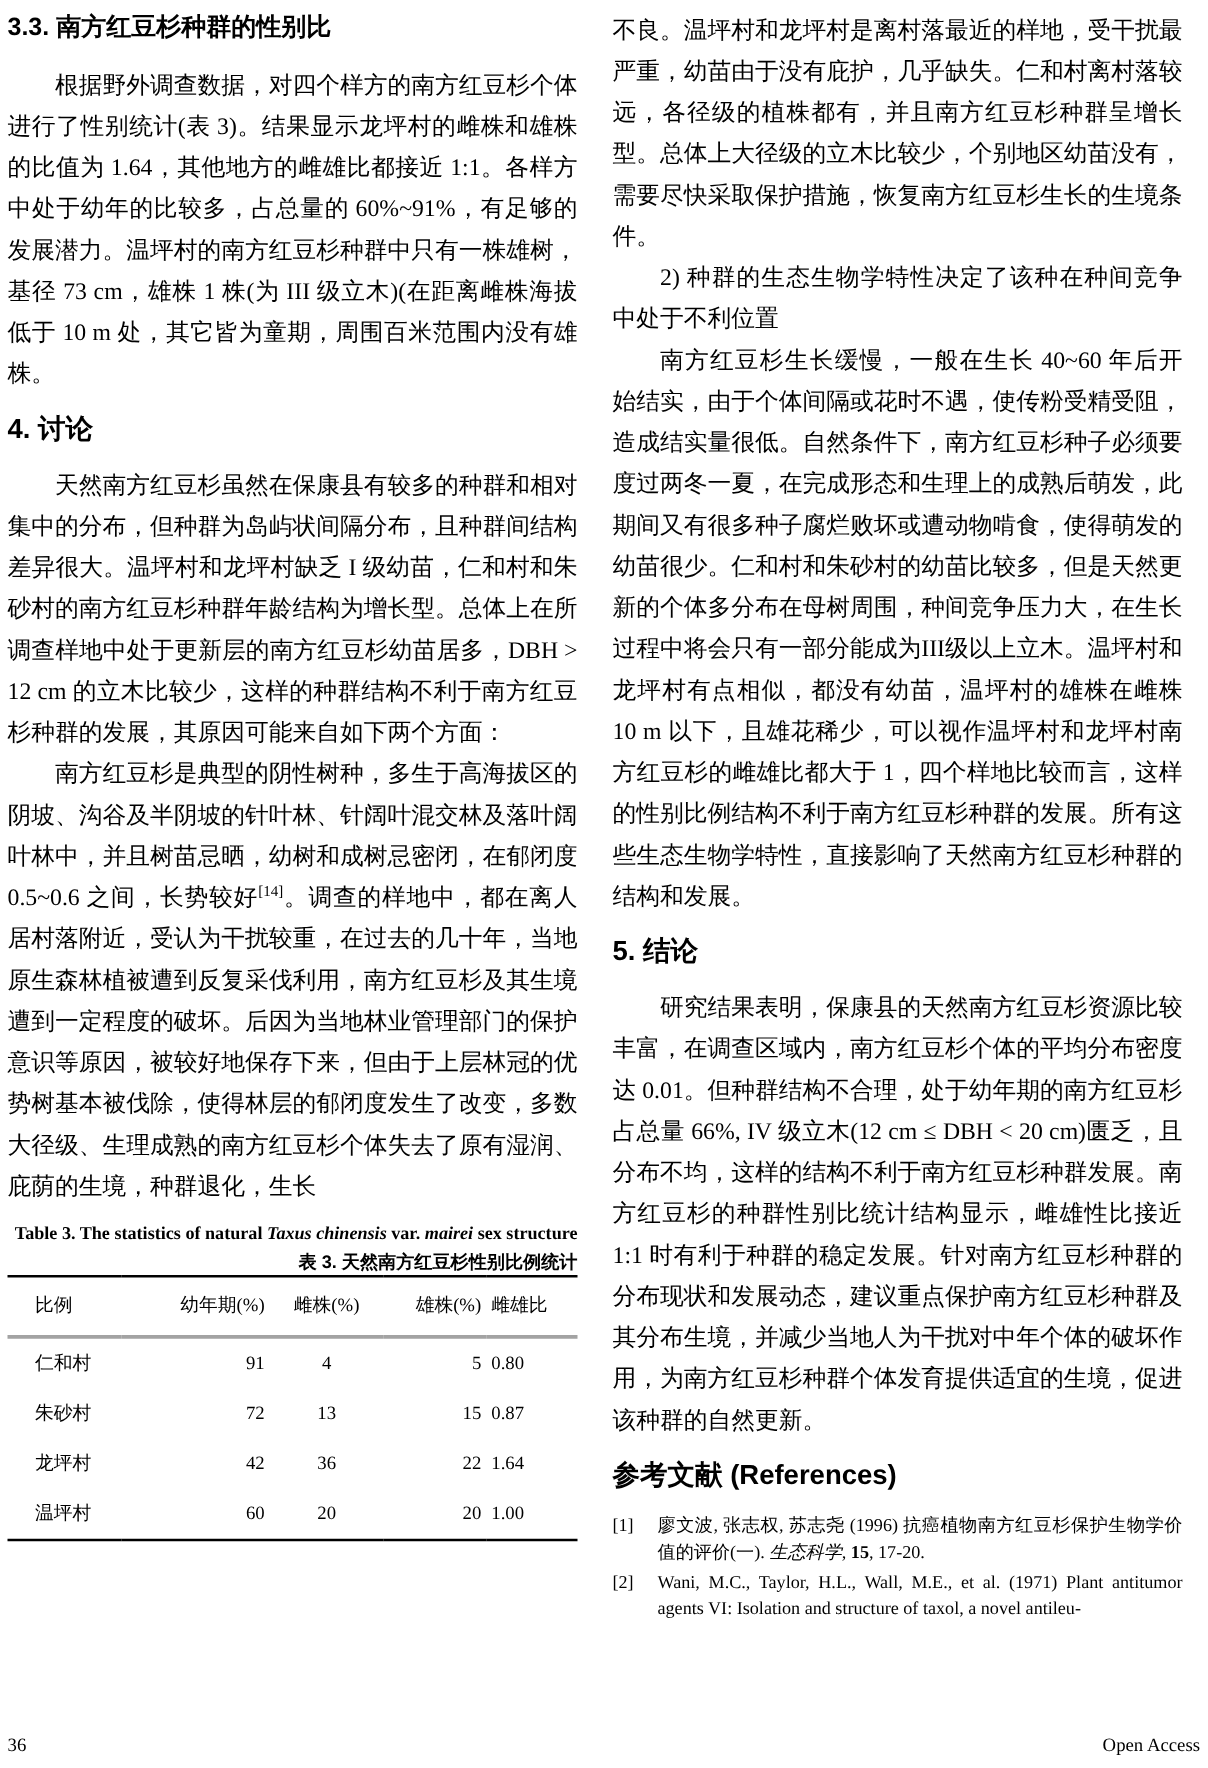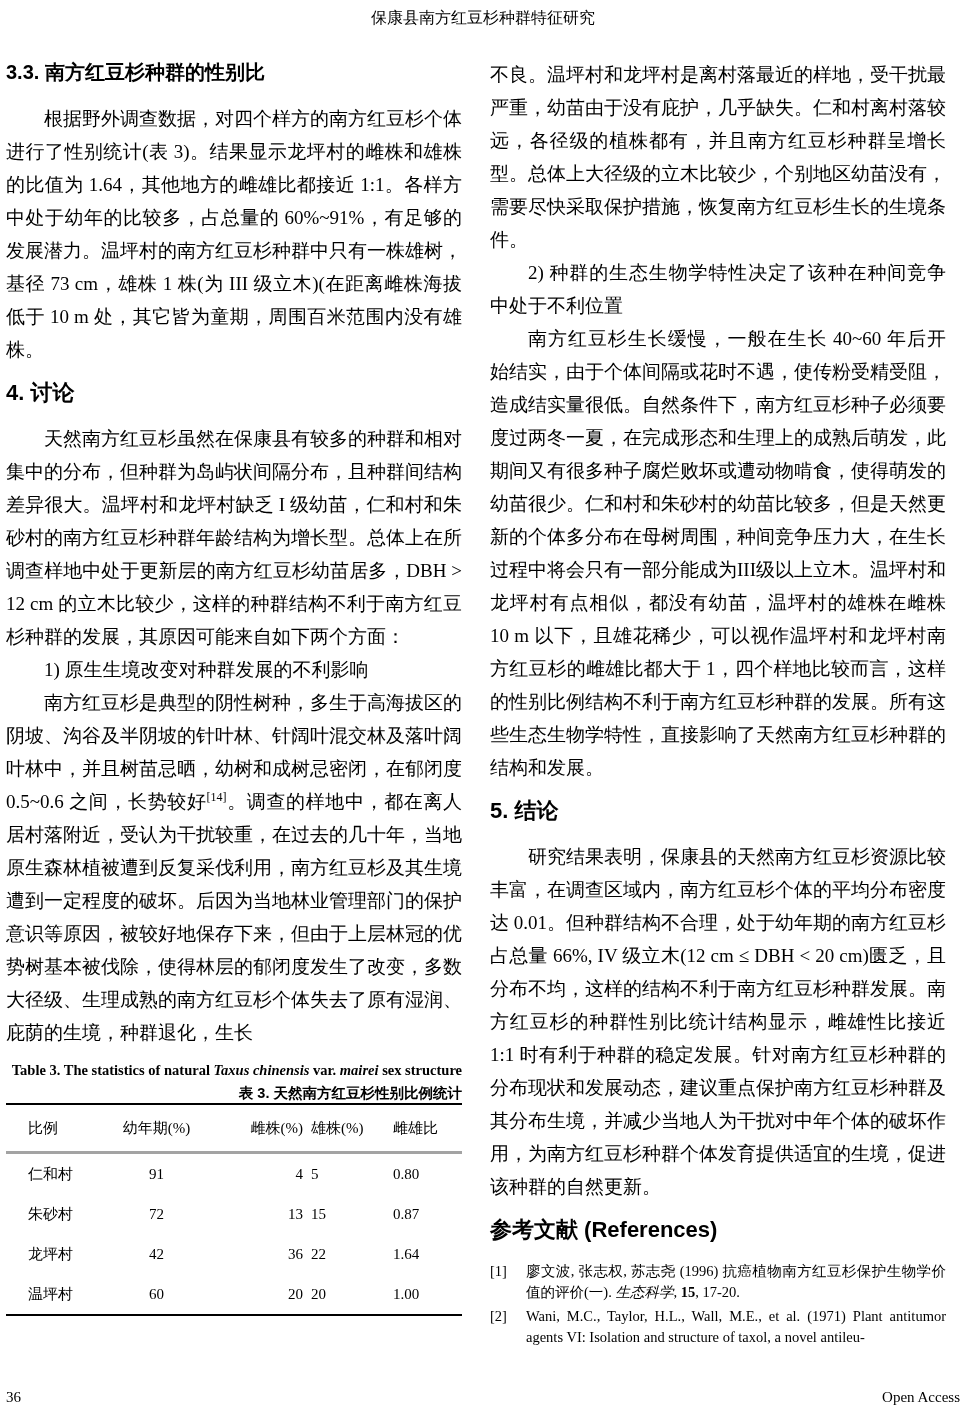--- a/index.html
+++ b/index.html
@@ -48,54 +48,50 @@
     text-align: right; margin-top: 3px; 
   }
   table.data-table {
     width: 100%; border-collapse: collapse;
     border-top: 2px solid #000; border-bottom: 2px solid #000;
     font-size: 15px; line-height: 18px;
   }
   table.data-table thead th { border-bottom: 3px solid #a3a3a3; font-weight: normal; padding: 14px 4px; }
   table.data-table td { padding: 11px 4px; }
   .c0 { text-align: left; width: 20%; padding-left: 22px !important; }
-  .c1 { text-align: center; width: 26%; }
-  .c2 { text-align: right; width: 20%; }
-  .c3 { text-align: left; width: 18%; }
+  .c1 { text-align: right; width: 26%; }
+  .c2 { text-align: center; width: 20%; }
+  .c3 { text-align: right; width: 18%; }
   .c4 { text-align: left; width: 16%; }
 
   .references { font-size: 14.5px; line-height: 21px; }
   .ref { display: flex; margin-bottom: 3px; }
   .ref-label { flex: 0 0 36px; }
   .ref-text { flex: 1; text-align: justify; }
 
   .footer {
     position: absolute; left: 6px; right: 6px; bottom: 8px;
     display: flex; justify-content: space-between;
     font-size: 15px; line-height: 18px;
   }
 </style>
 </head>
 <body>
 
 <div class="page">
 
-  <div class="running-header">
-    <span>保康县南方红豆杉种群特征研究</span>
-  </div>
 
   <div class="columns">
 
     <div class="col">
       <h2 class="subsection-heading">3.3. 南方红豆杉种群的性别比</h2>
       <p class="para indent">根据野外调查数据，对四个样方的南方红豆杉个体进行了性别统计(表 3)。结果显示龙坪村的雌株和雄株的比值为 1.64，其他地方的雌雄比都接近 1:1。各样方中处于幼年的比较多，占总量的 60%~91%，有足够的发展潜力。温坪村的南方红豆杉种群中只有一株雄树，基径 73 cm，雄株 1 株(为 III 级立木)(在距离雌株海拔低于 10 m 处，其它皆为童期，周围百米范围内没有雄株。</p>
 
       <h1 class="section-heading">4. 讨论</h1>
       <p class="para indent">天然南方红豆杉虽然在保康县有较多的种群和相对集中的分布，但种群为岛屿状间隔分布，且种群间结构差异很大。温坪村和龙坪村缺乏 I 级幼苗，仁和村和朱砂村的南方红豆杉种群年龄结构为增长型。总体上在所调查样地中处于更新层的南方红豆杉幼苗居多，DBH &gt; 12 cm 的立木比较少，这样的种群结构不利于南方红豆杉种群的发展，其原因可能来自如下两个方面：</p>
-      <p class="para indent">1) 原生生境改变对种群发展的不利影响</p>
       <p class="para indent"><span>南方红豆杉是典型的阴性树种，多生于高海拔区的阴坡、沟谷及半阴坡的针叶林、针阔叶混交林及落叶阔叶林中，并且树苗忌晒，幼树和成树忌密闭，在郁闭度 0.5~0.6 之间，长势较好</span><sup class="cite">[14]</sup><span>。调查的样地中，都在离人居村落附近，受认为干扰较重，在过去的几十年，当地原生森林植被遭到反复采伐利用，南方红豆杉及其生境遭到一定程度的破坏。后因为当地林业管理部门的保护意识等原因，被较好地保存下来，但由于上层林冠的优势树基本被伐除，使得林层的郁闭度发生了改变，多数大径级、生理成熟的南方红豆杉个体失去了原有湿润、庇荫的生境，种群退化，生长</span></p>
 
       <div class="table-block">
         <div class="table-caption-en"><span>Table 3. The statistics of natural </span><i>Taxus chinensis</i><span> var. </span><i>mairei</i><span> sex structure</span></div>
         <div class="table-caption-zh">表 3. 天然南方红豆杉性别比例统计</div>
 
         <table class="data-table">
           <thead>
             <tr>
               <th class="c0">比例</th>

